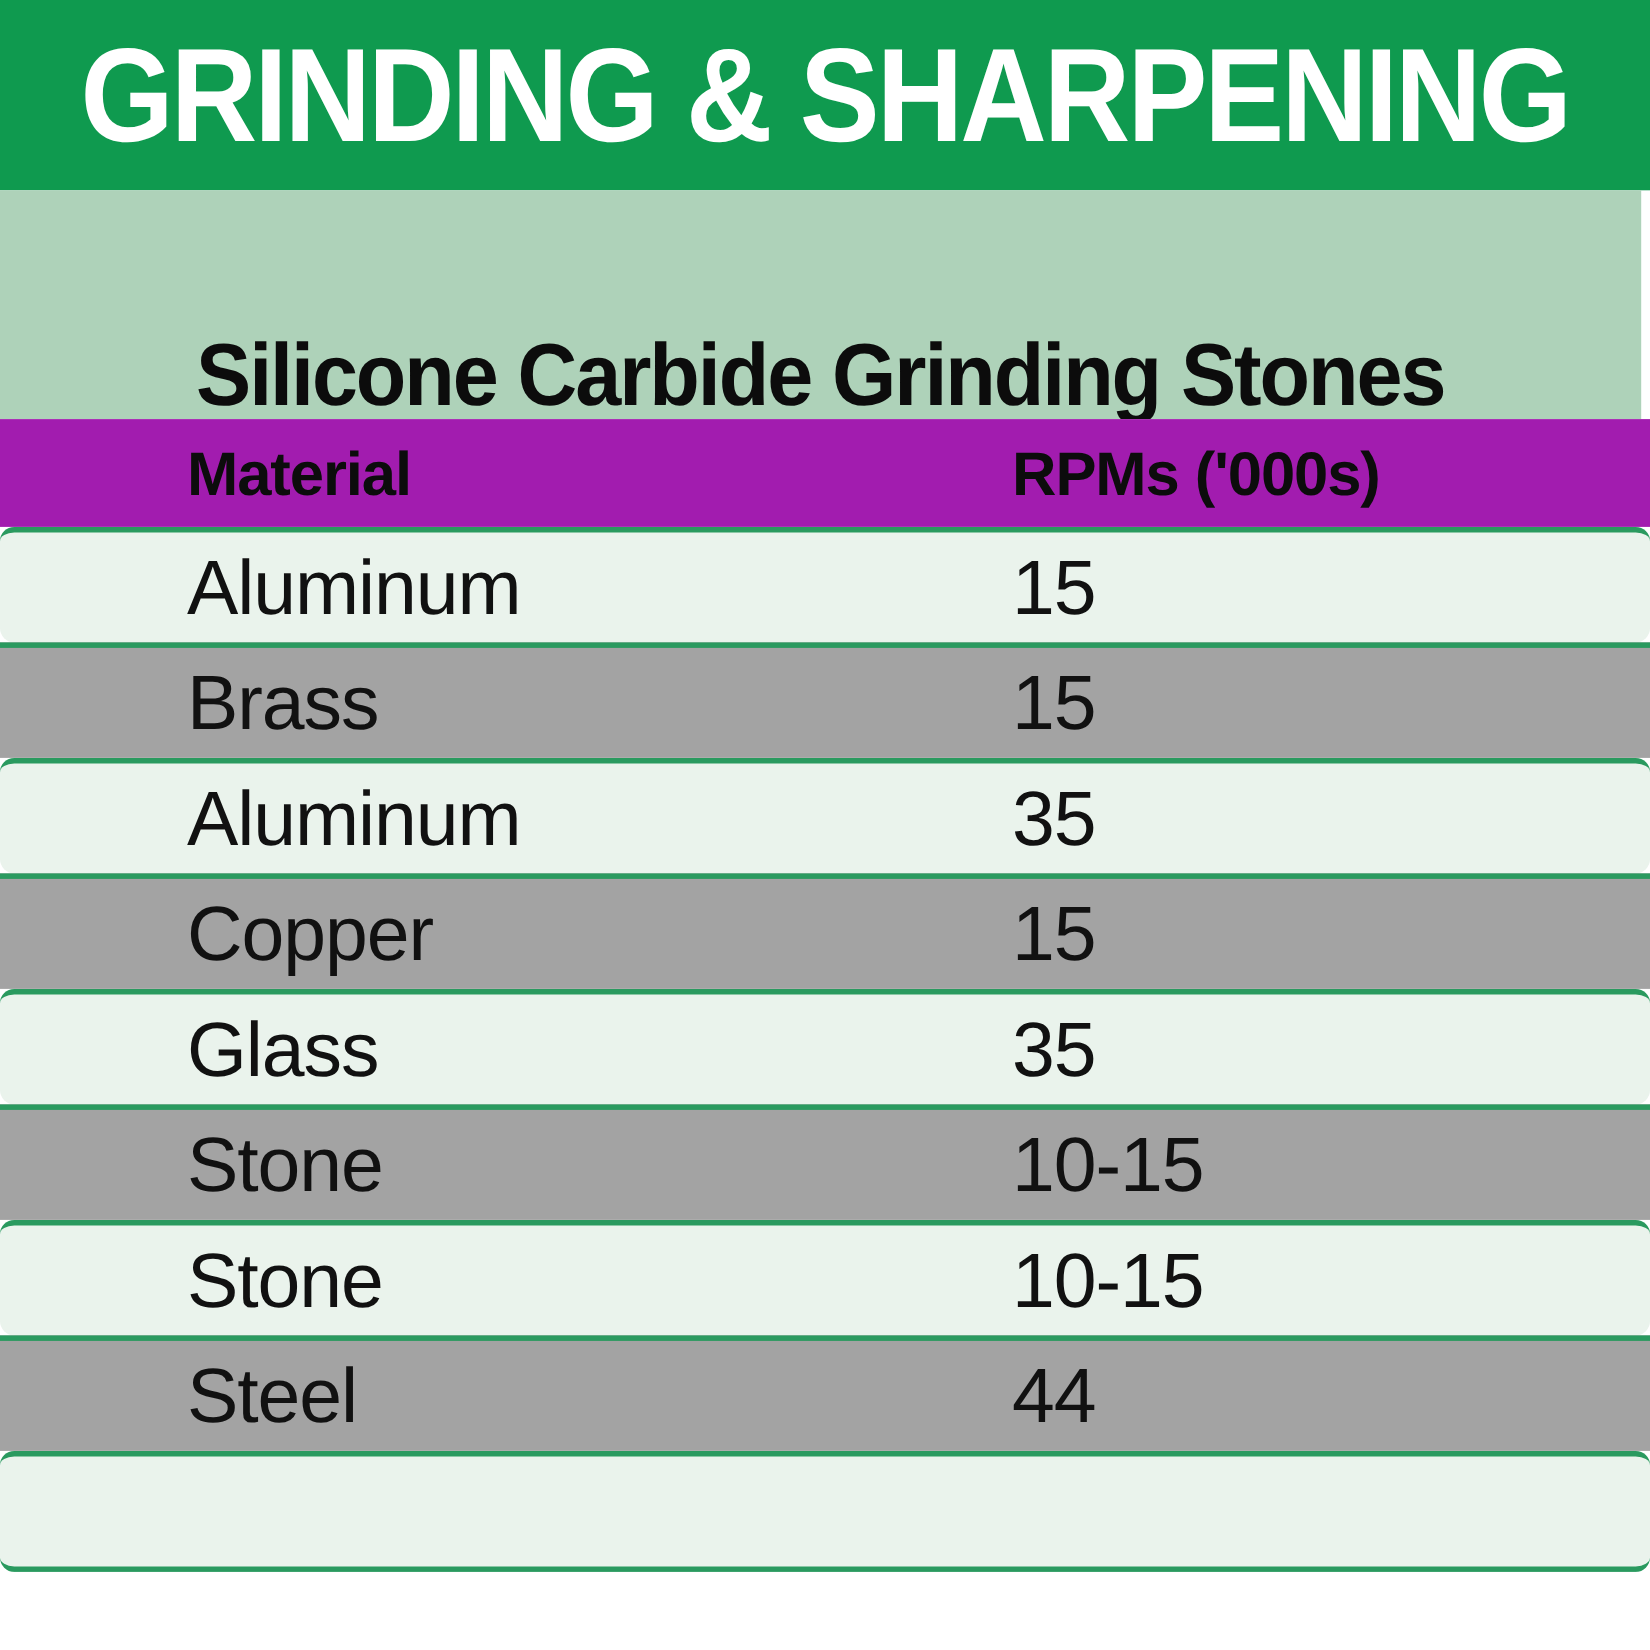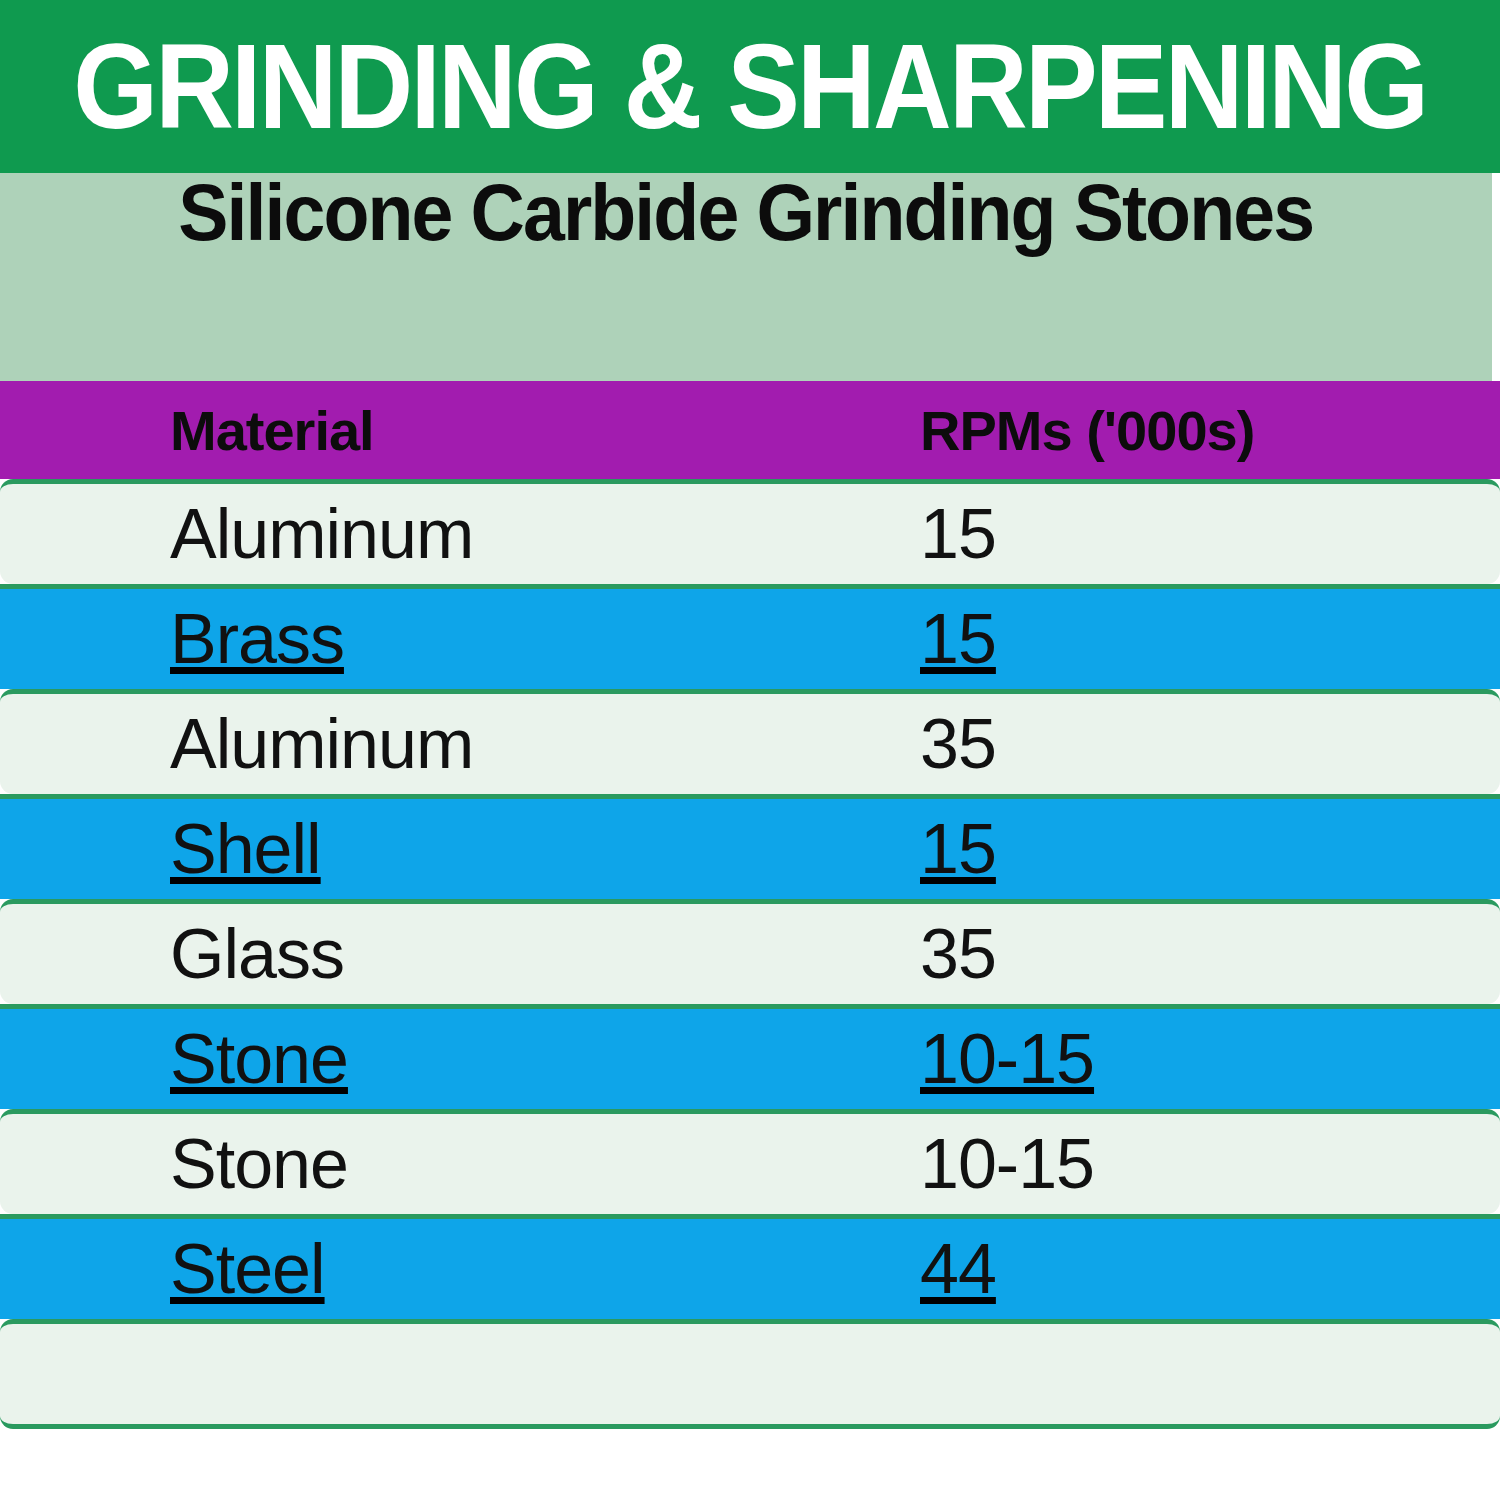--- a/index.html
+++ b/index.html
@@ -35,21 +35,21 @@
     transform: scaleX(0.90);
     transform-origin: center;
   }
 
   
   .subbanner {
     height: 208px;
     margin-right: 8px;
     background: var(--sage, #aed2b9);
     display: flex;
-    align-items: flex-start;
+    align-items: flex-end;
     justify-content: center;
     overflow: hidden;
   }
   .subbanner-text {
     color: #0c0c0c;
     font-weight: bold;
     font-size: 80px;
     line-height: 1;
     letter-spacing: -2px;
     white-space: nowrap;
@@ -94,21 +94,21 @@
     border-bottom: 5px solid var(--line-green, #2a9a5f);
   }
   .row .cell {
     font-weight: normal;
     font-size: 70px;
     letter-spacing: -1px;
     color: #111111;
     line-height: 1;
   }
   .row.tint { background: var(--row-tint, #eaf3ec); border-radius: 13px; }
-  .row.plain { background: #0ea5e9; text-decoration: underline; }
+  .row.plain { background: #a3a3a3; }
 </style>
 </head>
 <body>
 
 <div class="page">
 
   <div class="banner">
     <span class="banner-text">GRINDING &amp; SHARPENING</span>
   </div>
 
@@ -131,21 +131,21 @@
       <span class="cell cell-material">Brass</span>
       <span class="cell cell-rpm">15</span>
     </div>
 
     <div class="row tint">
       <span class="cell cell-material">Aluminum</span>
       <span class="cell cell-rpm">35</span>
     </div>
 
     <div class="row plain">
-      <span class="cell cell-material">Shell</span>
+      <span class="cell cell-material">Copper</span>
       <span class="cell cell-rpm">15</span>
     </div>
 
     <div class="row tint">
       <span class="cell cell-material">Glass</span>
       <span class="cell cell-rpm">35</span>
     </div>
 
     <div class="row plain">
       <span class="cell cell-material">Stone</span>

